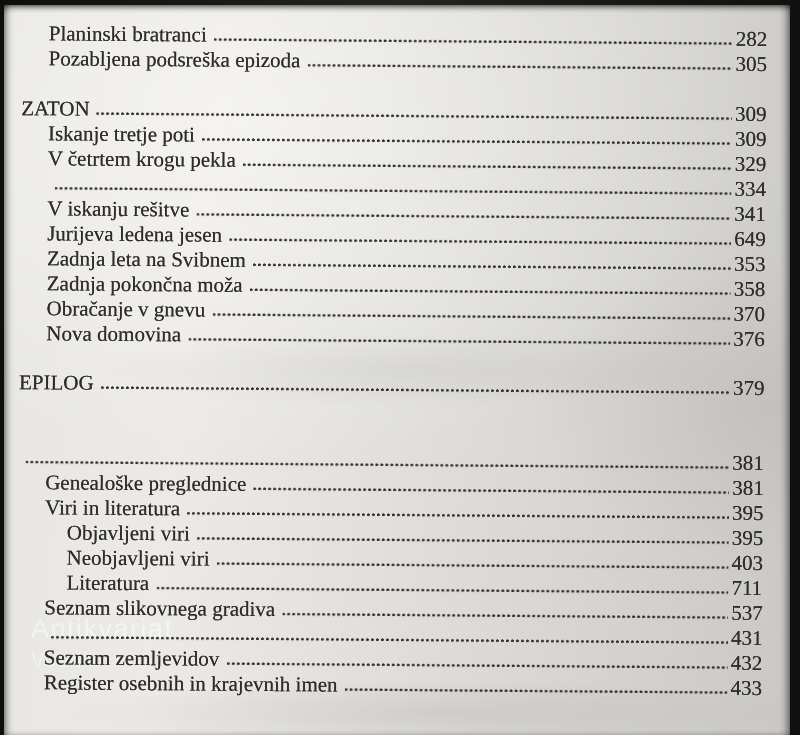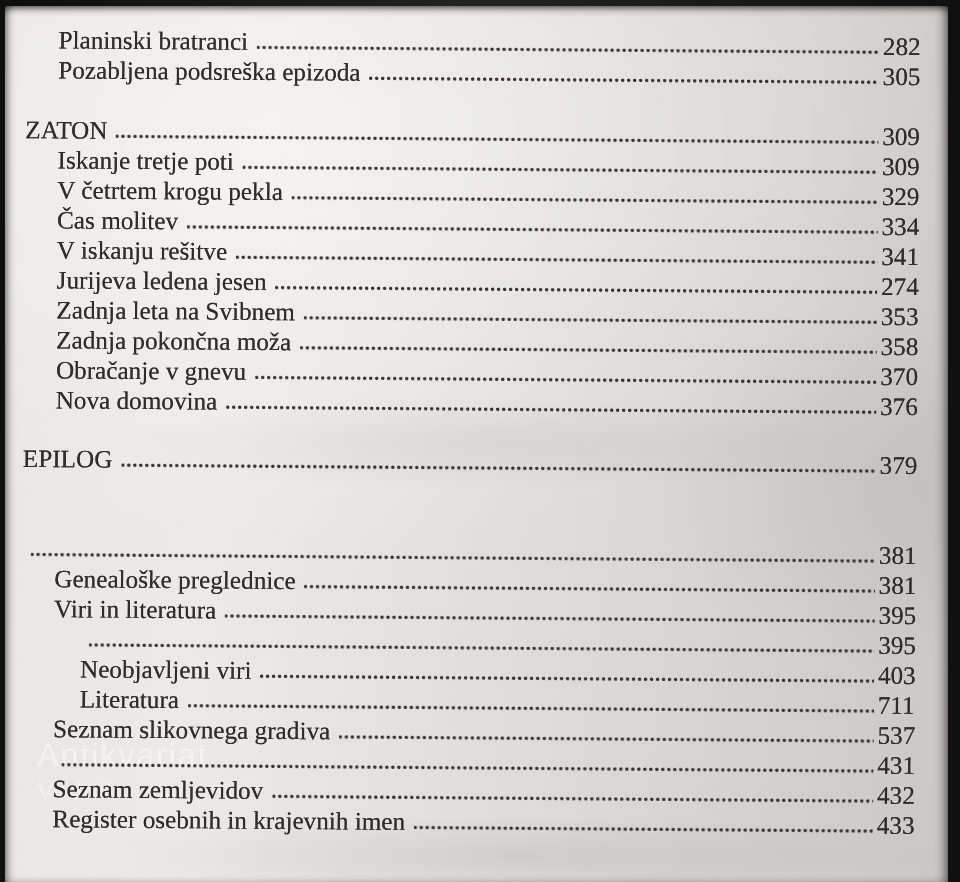--- a/index.html
+++ b/index.html
@@ -131,33 +131,32 @@
           <span class="title">Iskanje tretje poti</span>
           <div class="leader"></div>
           <span class="pagenum">309</span>
         </div>
         <div class="row level1">
           <span class="title">V četrtem krogu pekla</span>
           <div class="leader"></div>
           <span class="pagenum">329</span>
         </div>
         <div class="row level1">
-          <span class="title">Čas molitev</span>
           <div class="leader"></div>
           <span class="pagenum">334</span>
         </div>
         <div class="row level1">
           <span class="title">V iskanju rešitve</span>
           <div class="leader"></div>
           <span class="pagenum">341</span>
         </div>
         <div class="row level1">
           <span class="title">Jurijeva ledena jesen</span>
           <div class="leader"></div>
-          <span class="pagenum">274</span>
+          <span class="pagenum">649</span>
         </div>
         <div class="row level1">
           <span class="title">Zadnja leta na Svibnem</span>
           <div class="leader"></div>
           <span class="pagenum">353</span>
         </div>
         <div class="row level1">
           <span class="title">Zadnja pokončna moža</span>
           <div class="leader"></div>
           <span class="pagenum">358</span>
@@ -185,20 +184,21 @@
           <span class="title">Genealoške preglednice</span>
           <div class="leader"></div>
           <span class="pagenum">381</span>
         </div>
         <div class="row level1">
           <span class="title">Viri in literatura</span>
           <div class="leader"></div>
           <span class="pagenum">395</span>
         </div>
         <div class="row level2">
+          <span class="title">Objavljeni viri</span>
           <div class="leader"></div>
           <span class="pagenum">395</span>
         </div>
         <div class="row level2">
           <span class="title">Neobjavljeni viri</span>
           <div class="leader"></div>
           <span class="pagenum">403</span>
         </div>
         <div class="row level2">
           <span class="title">Literatura</span>

